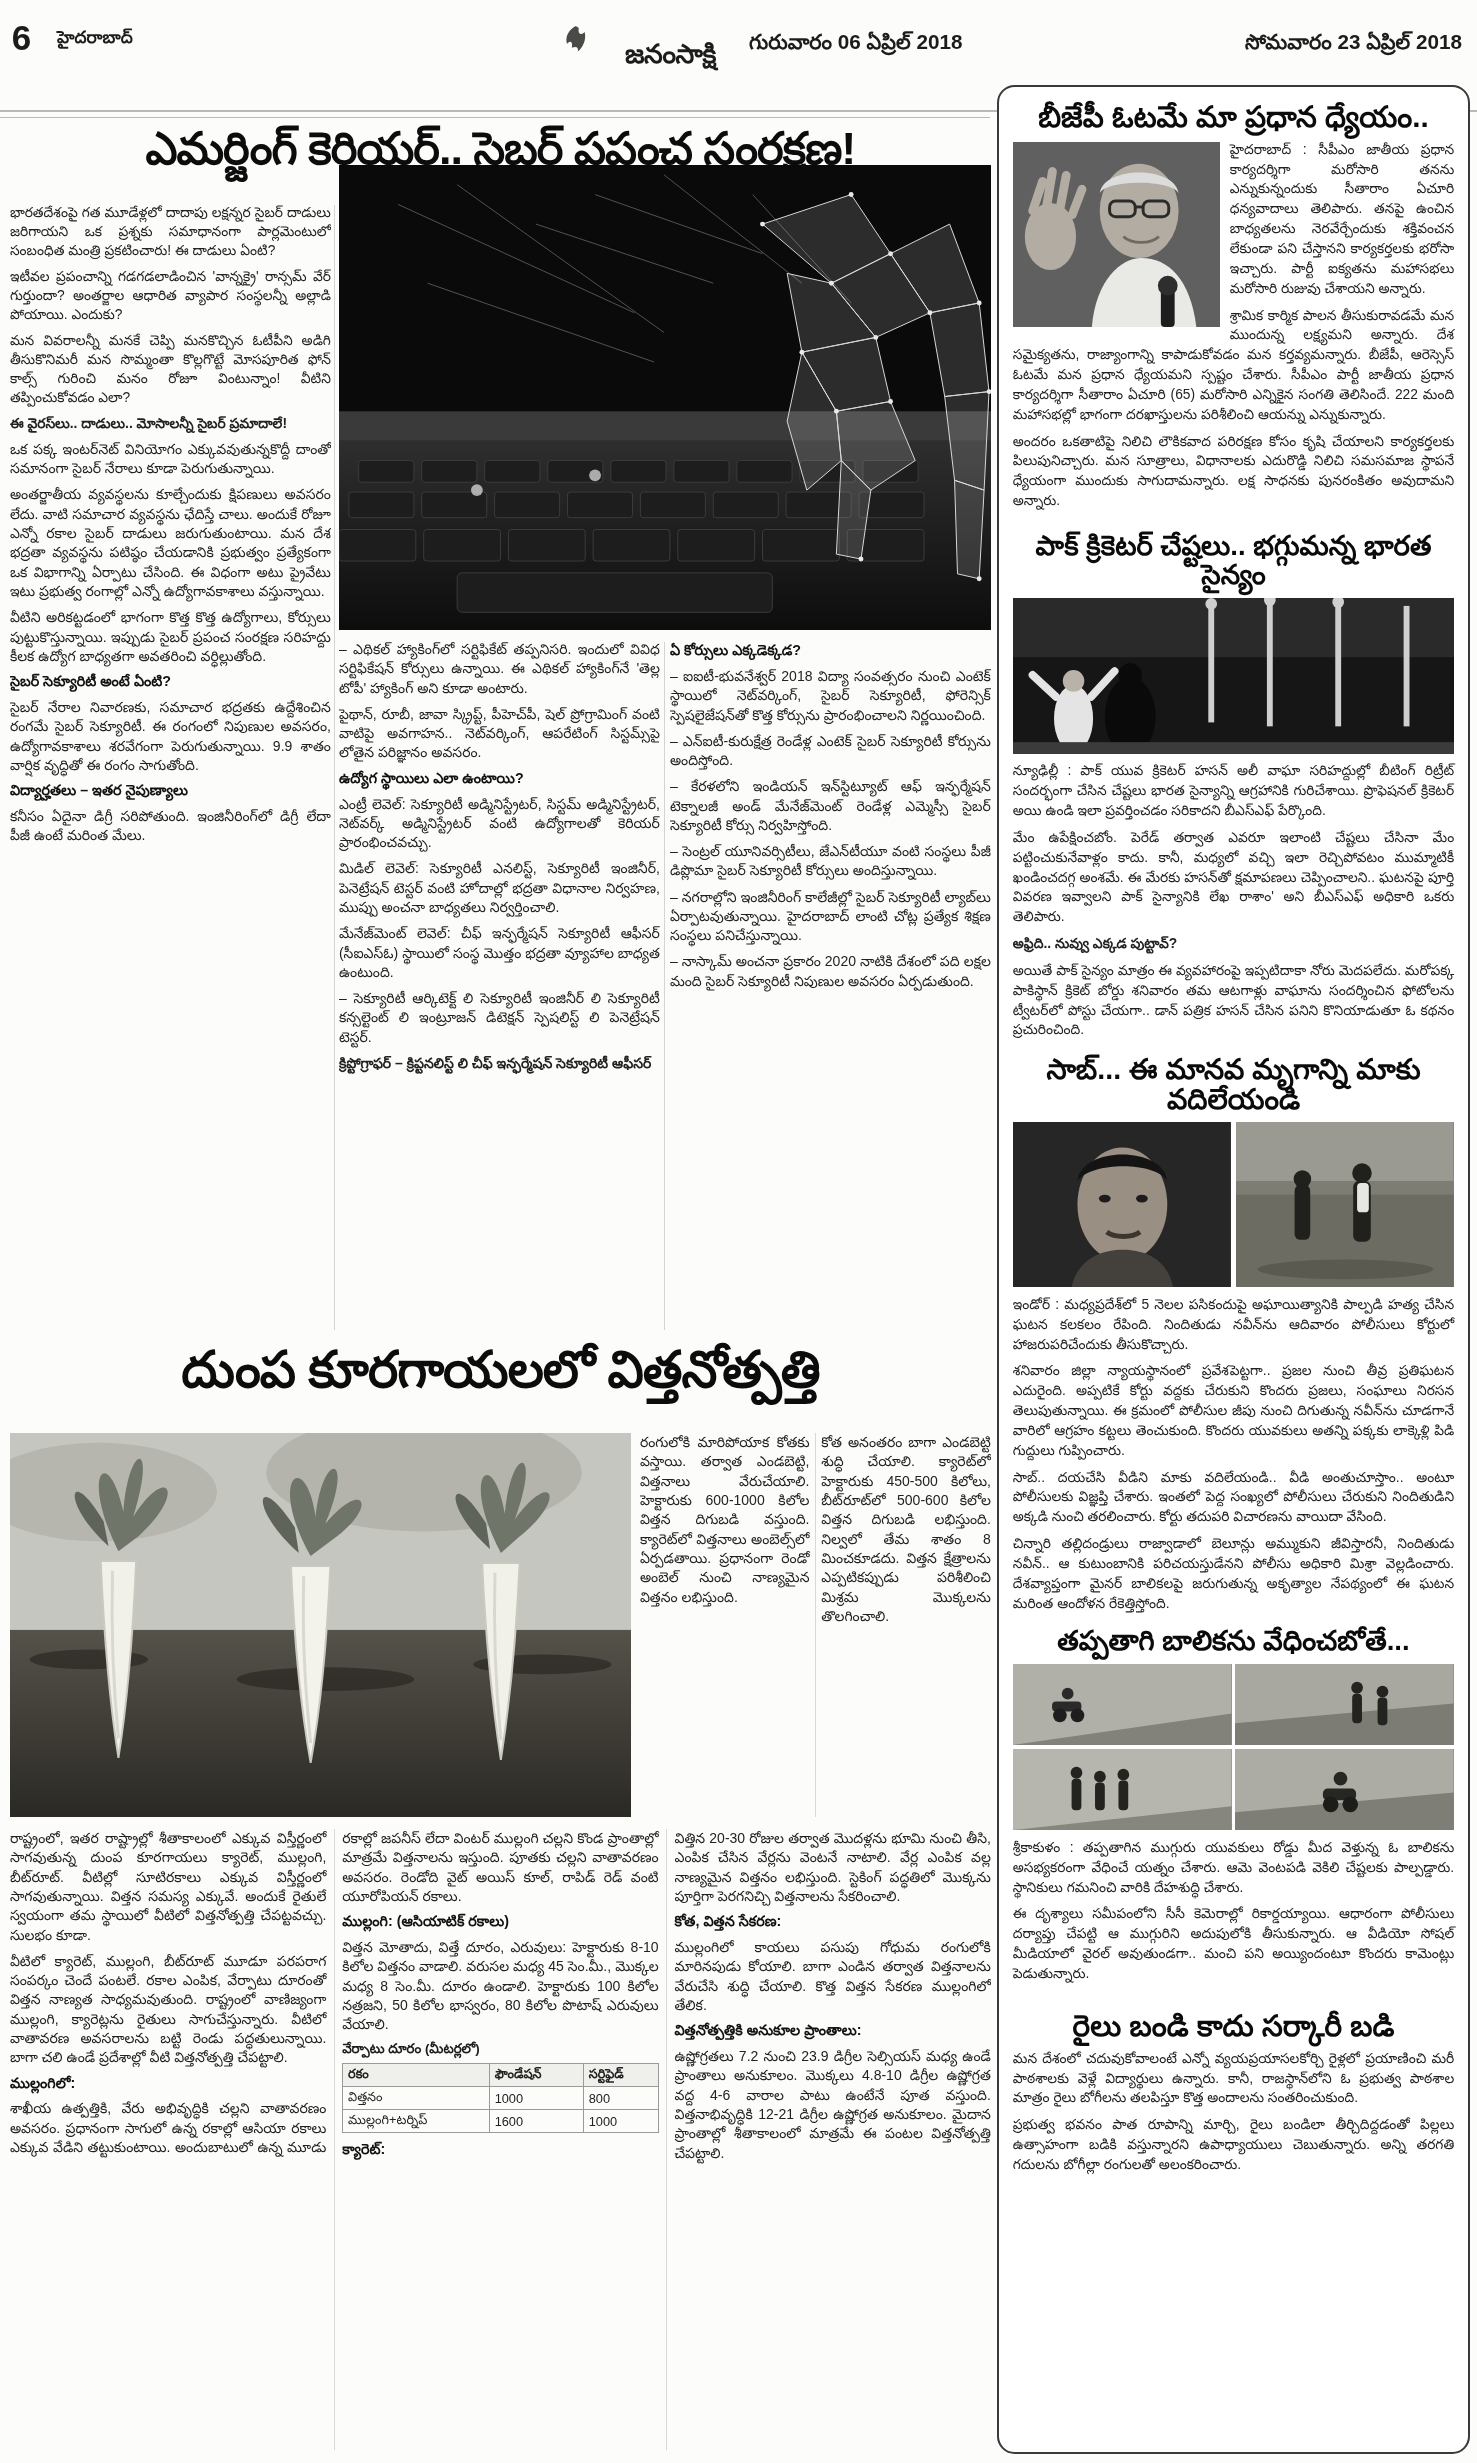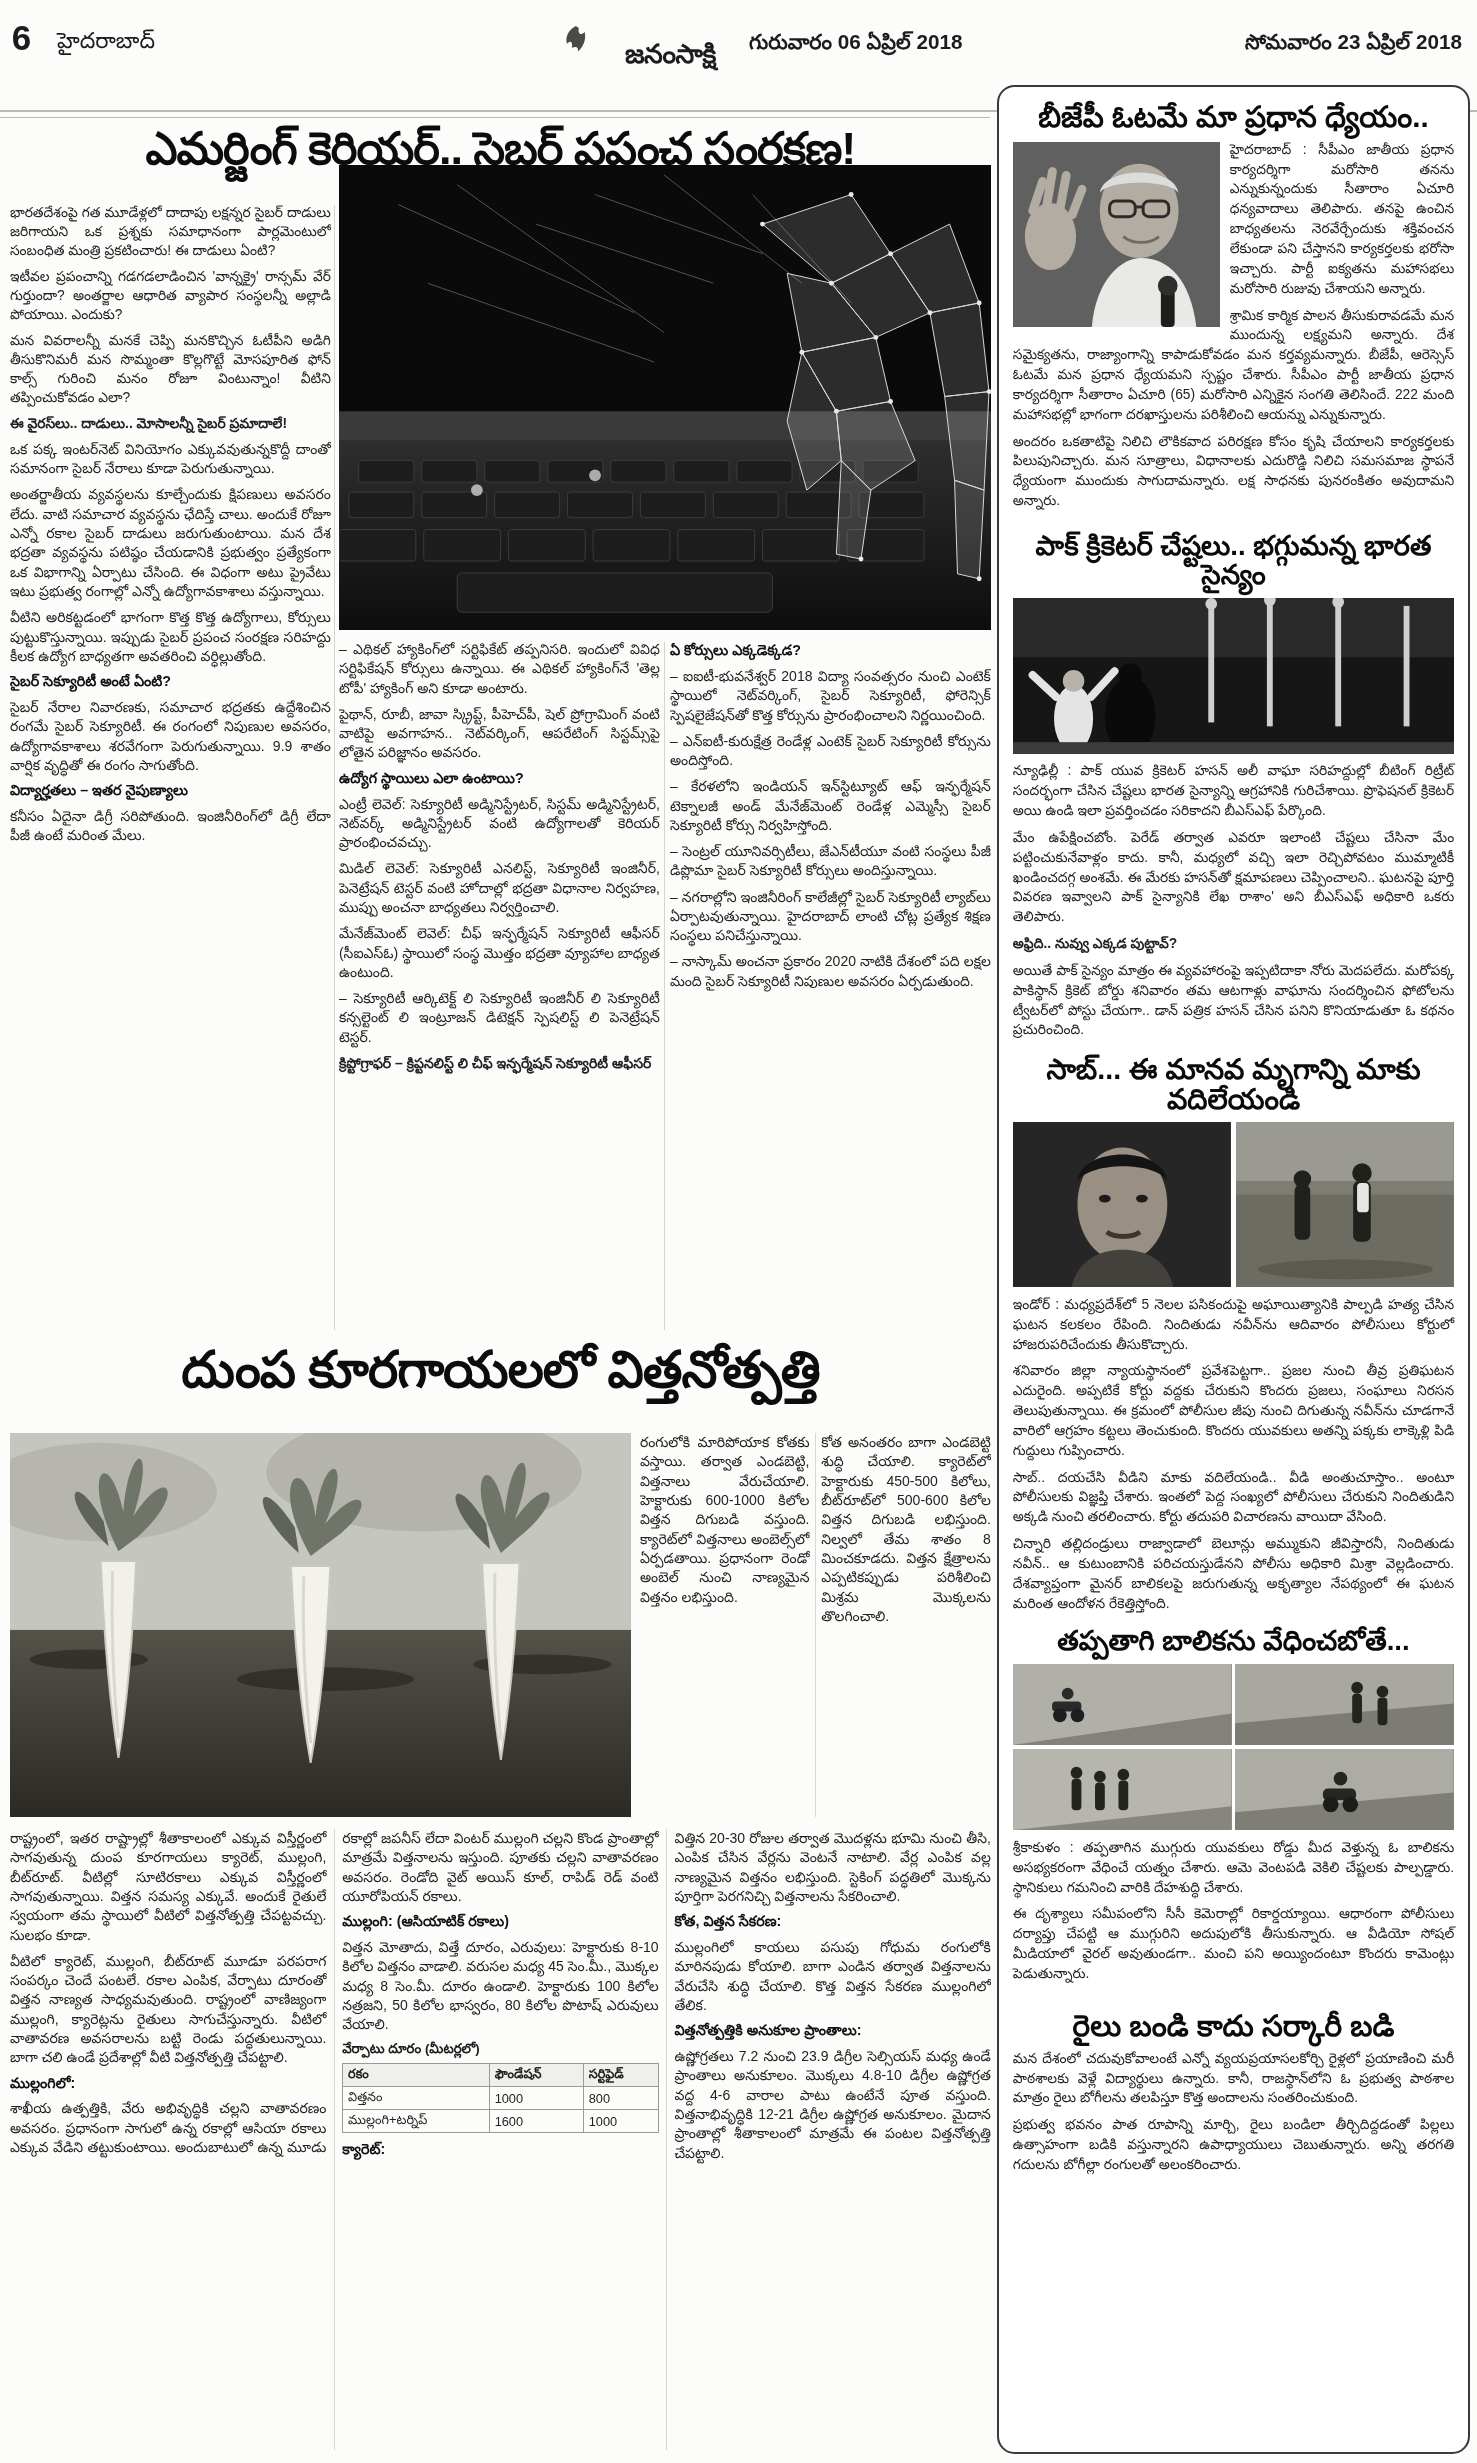--- a/index.html
+++ b/index.html
@@ -1,21 +1,21 @@
 <!DOCTYPE html>
 <html><head>
 <meta charset="utf-8">
 <style>
   html,body{margin:0;padding:0;background:#dededa;}
   #page{position:relative;width:1478px;height:2464px;background:#fcfcfa;
         font-family:"Liberation Sans","DejaVu Sans",sans-serif;color:#1c1c1c;overflow:hidden;}
   .abs{position:absolute;}
   
   .hdr-pageno{font-size:35px;font-weight:bold;}
-  .hdr-city{font-size:22px;font-weight:normal;}
+  .hdr-city{font-size:17px;font-weight:bold;}
   .hdr-date{font-size:20.7px;font-weight:bold;}
   .hdr-masthead{font-size:26.6px;font-weight:bold;letter-spacing:-0.5px;}
   .rule{background:#b9b9b5;}
   
   p.body{font-size:14px;line-height:1.38;text-align:justify;margin:0 0 6.9px;color:#222;}
   p.lead{font-size:13.8px;}
   .subhead{font-size:14.3px;font-weight:bold;margin:2px 0 4.9px;color:#111;}
   .h-main{font-weight:bold;color:#0c0c0c;text-align:center;letter-spacing:-1px;line-height:1.02;margin:0;}
   .col{overflow:hidden;}
   .vline{width:1px;background:#d4d4d0;}

